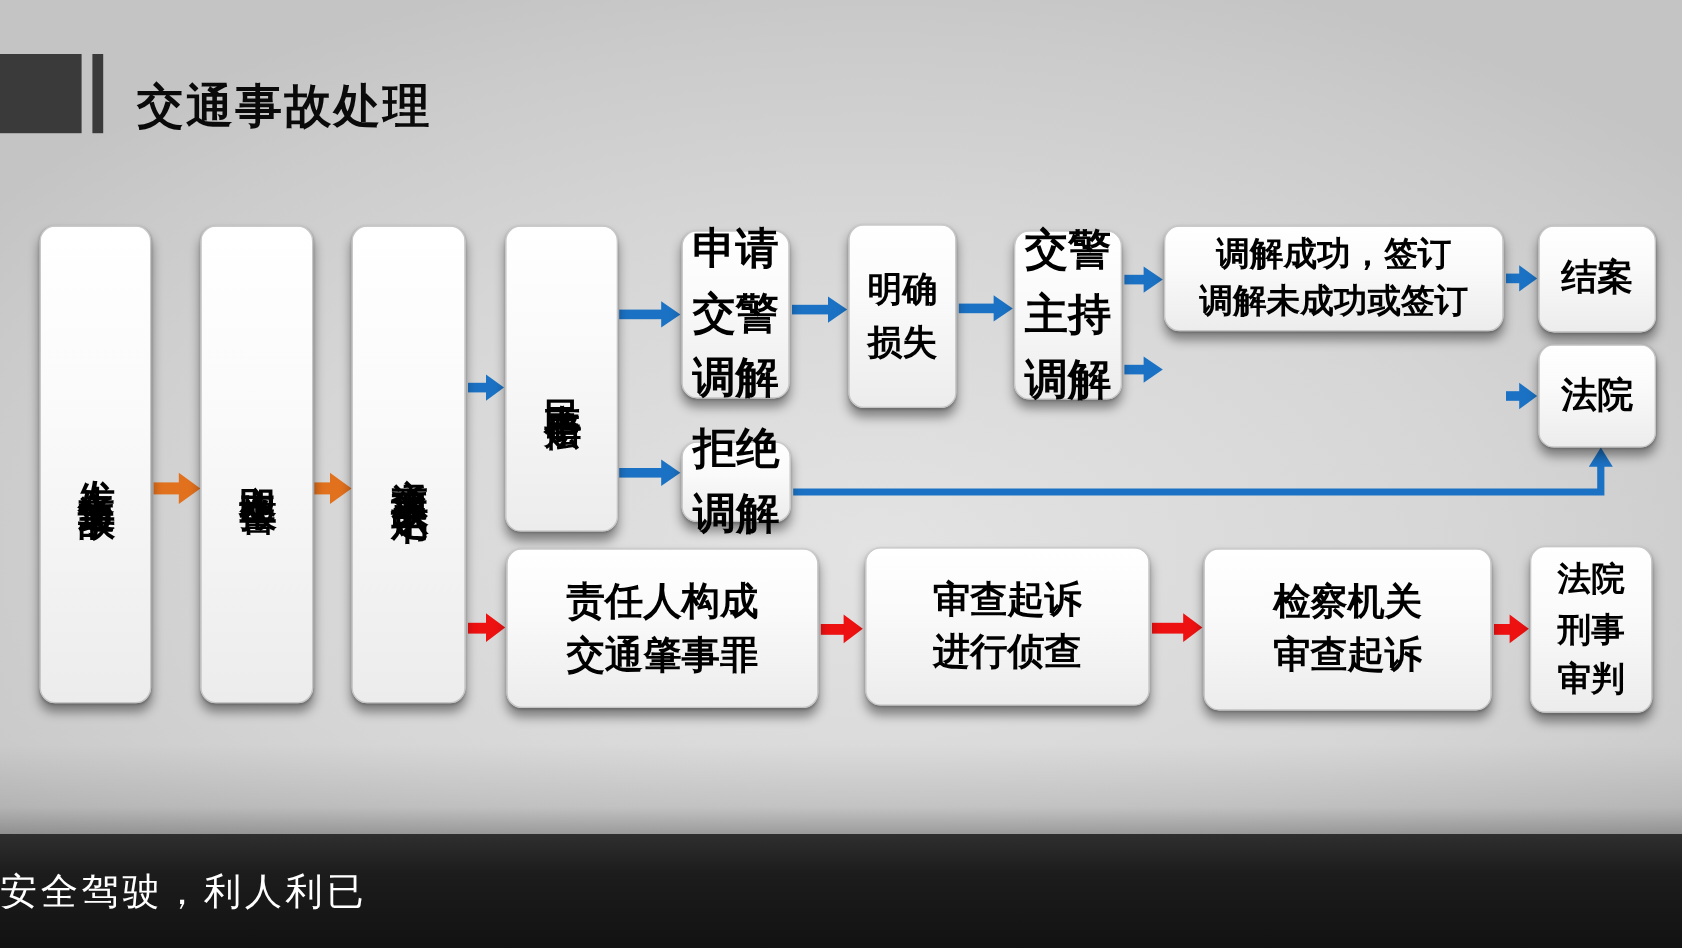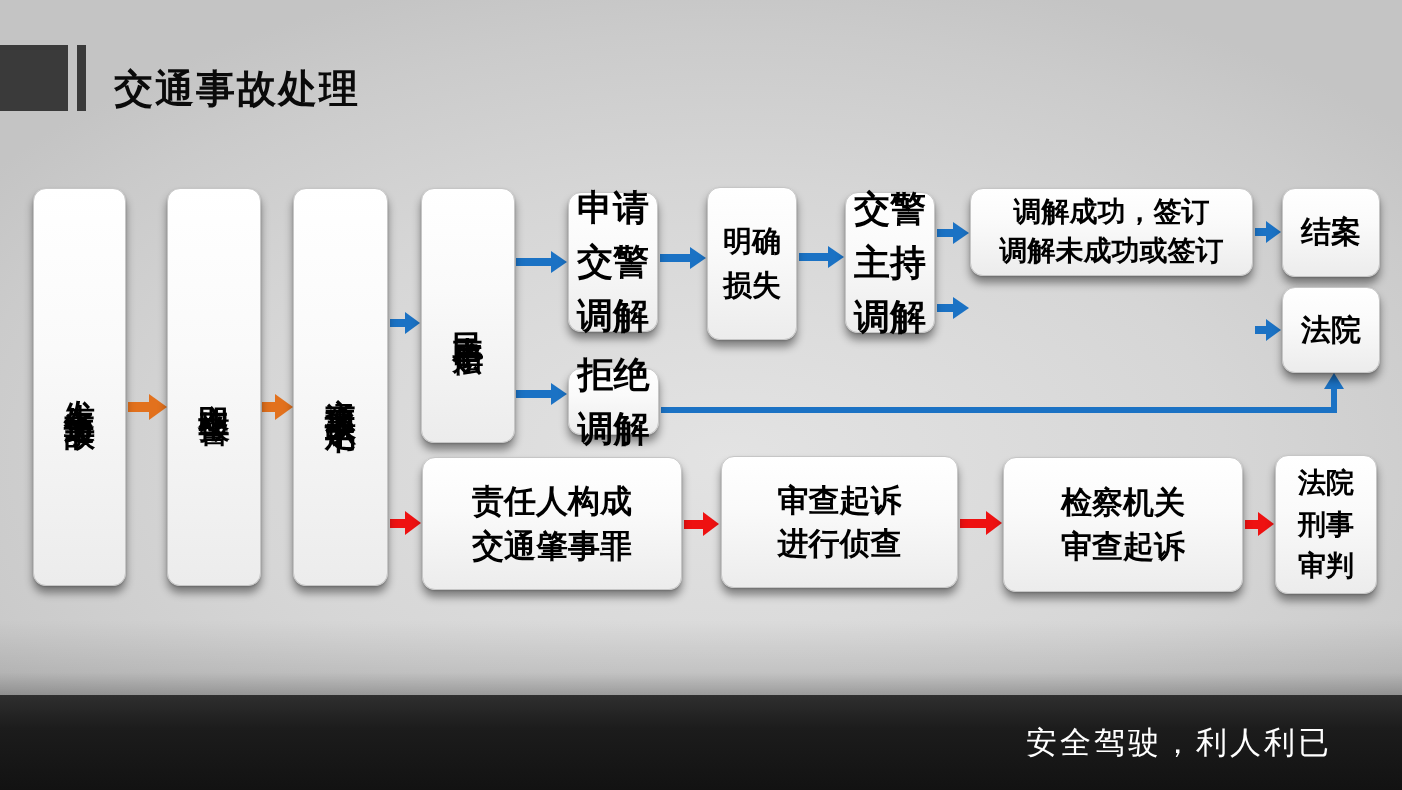--- a/index.html
+++ b/index.html
@@ -36,21 +36,21 @@
   .fs28t{font-size:28px;line-height:1.48;}
   
   .arrows{position:absolute;left:0;top:0;width:1402px;height:790px;pointer-events:none;}
   .a-orange{fill:#e2711d;}
   .a-blue{fill:#1b72c4;}
   .a-red{fill:#ee1111;}
   .l-blue{stroke:#1b72c4;stroke-width:6;fill:none;}
   
   .footer{position:absolute;left:0;top:695px;width:1402px;height:95px;
     background:linear-gradient(180deg,#2f2f2f 0%,#1c1c1c 35%,#121212 100%);
-    display:flex;align-items:center;justify-content:flex-end;}
+    display:flex;align-items:center;}
   .footer-slogan{color:#ffffff;font-size:31px;font-weight:400;letter-spacing:3px;margin-right:70px;}
 </style>
 </head>
 <body>
 
 <div class="slide">
 
   <div class="page-bottom-shade"></div>
 
   <div class="title-square"></div>

